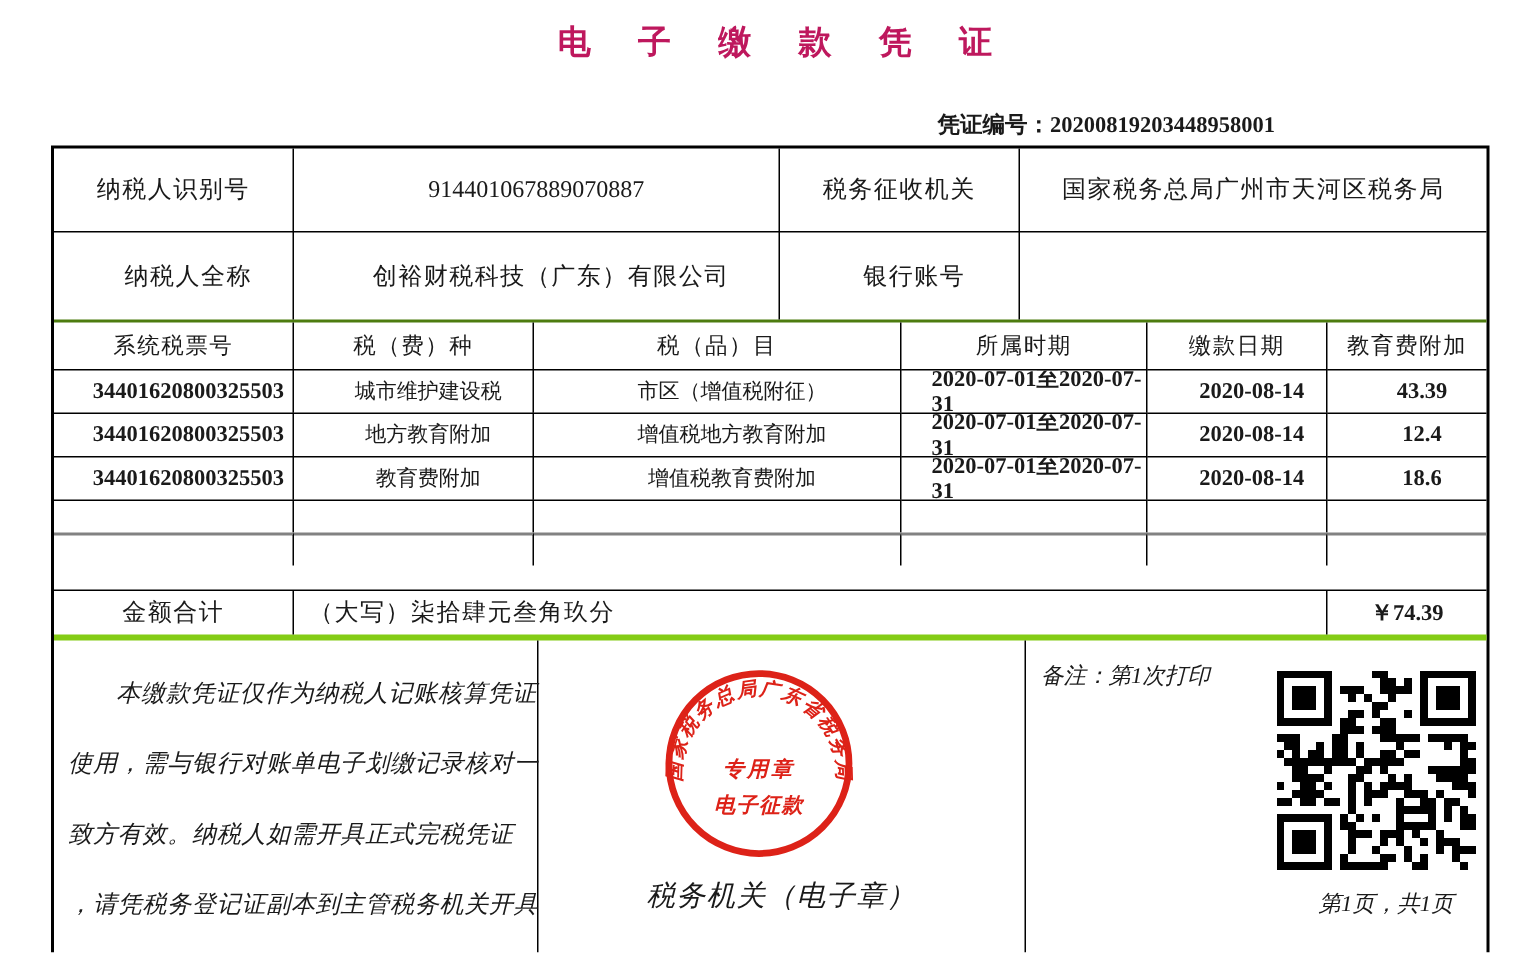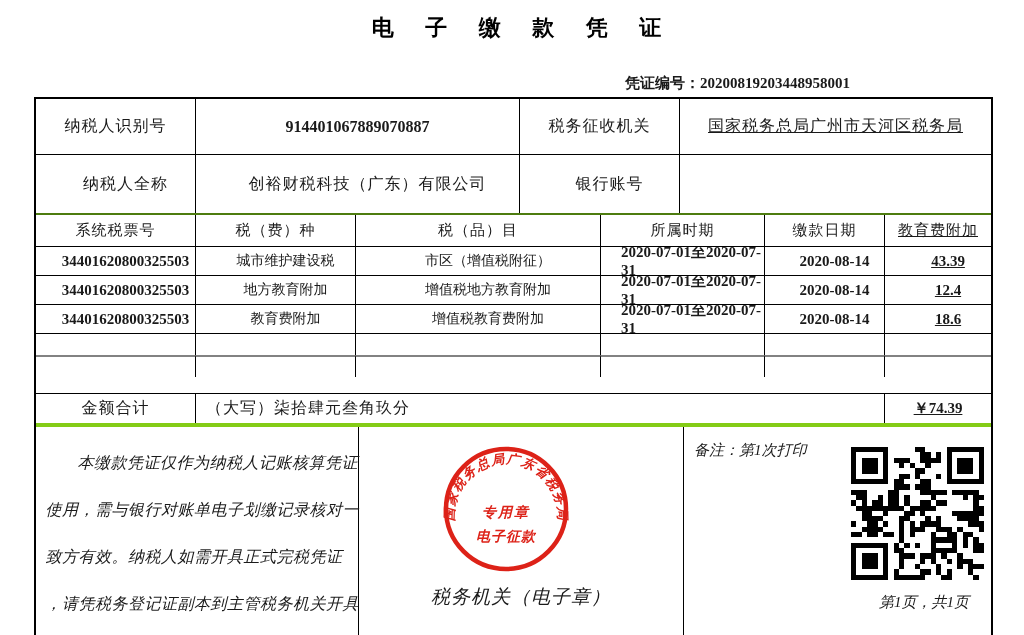--- a/index.html
+++ b/index.html
@@ -2,21 +2,21 @@
 <html><head>
 <meta charset="utf-8">
 <style>
   html,body{margin:0;padding:0;background:#fff;}
   .page{
     position:relative;width:1024px;height:635px;background:#fff;
     font-family:"Liberation Serif","DejaVu Serif",serif;color:#1a1a1a;overflow:hidden;
   }
   .doc-title{
     text-align:center;padding-top:13px;font-size:22px;font-weight:bold;
-    letter-spacing:13px;color:#000000;padding-left:22px;
+    letter-spacing:13px;color:#be185d;padding-left:22px;
   }
   .meta-row{
     position:absolute;left:35px;top:74px;width:955px;height:22px;font-size:15px;
   }
   .meta-left{position:absolute;left:2px;top:0;}
   .meta-right{position:absolute;left:590px;top:0;}
   .meta-label{font-weight:bold;}
   .meta-value{font-weight:bold;}
   .sheet{
     position:absolute;left:34px;top:97px;width:955px;border:2px solid #000;
@@ -25,25 +25,25 @@
   .info{grid-template-columns:160px 324px 160px 311px;grid-template-rows:55px 59px;}
   .tax{grid-template-columns:160px 160px 245px 164px 120px 106px;
        grid-template-rows:31px 29px 29px 29px 22px 22px;border-top:2px solid #4d7c0f;}
   .total{grid-template-columns:160px 689px 106px;grid-template-rows:29px;border-top:1px solid #000;margin-top:16px;}
   .bottom{grid-template-columns:323px 325px 307px;grid-template-rows:225px;border-top:4px solid #84cc16;font-style:italic;}
   .cell{
     display:flex;align-items:center;justify-content:center;
     border-right:1px solid #000;box-sizing:border-box;overflow:hidden;
     font-size:15px;
   }
-  .cell.last{border-right:none;text-decoration:underline;}
+  .cell.last{border-right:none;}
   .bt{border-top:1px solid #000;padding-left:20px;}
   .btg{border-top:2px solid #828282;}
   .label{font-size:16px;letter-spacing:1px;}
-  .num{font-weight:bold;font-size:16px;}
+  .num{font-weight:normal;font-size:16px;}
   .numsm{font-weight:bold;font-size:15px;}
   .cn{font-size:14px;}
   .hdr{font-size:15px;letter-spacing:1px;}
   .leftalign{justify-content:flex-start;padding-left:10px;}
   
   .note-cell{position:relative;border-right:1px solid #000;box-sizing:border-box;}
   .note-line{width:303px;margin:0 auto;font-size:16px;line-height:47px;letter-spacing:0.5px;white-space:nowrap;}
   .note-lines{padding-top:12px;}
   .nl-first{text-indent:2em;}
   .nl-last{text-align:center;font-size:12px;line-height:40px;}

